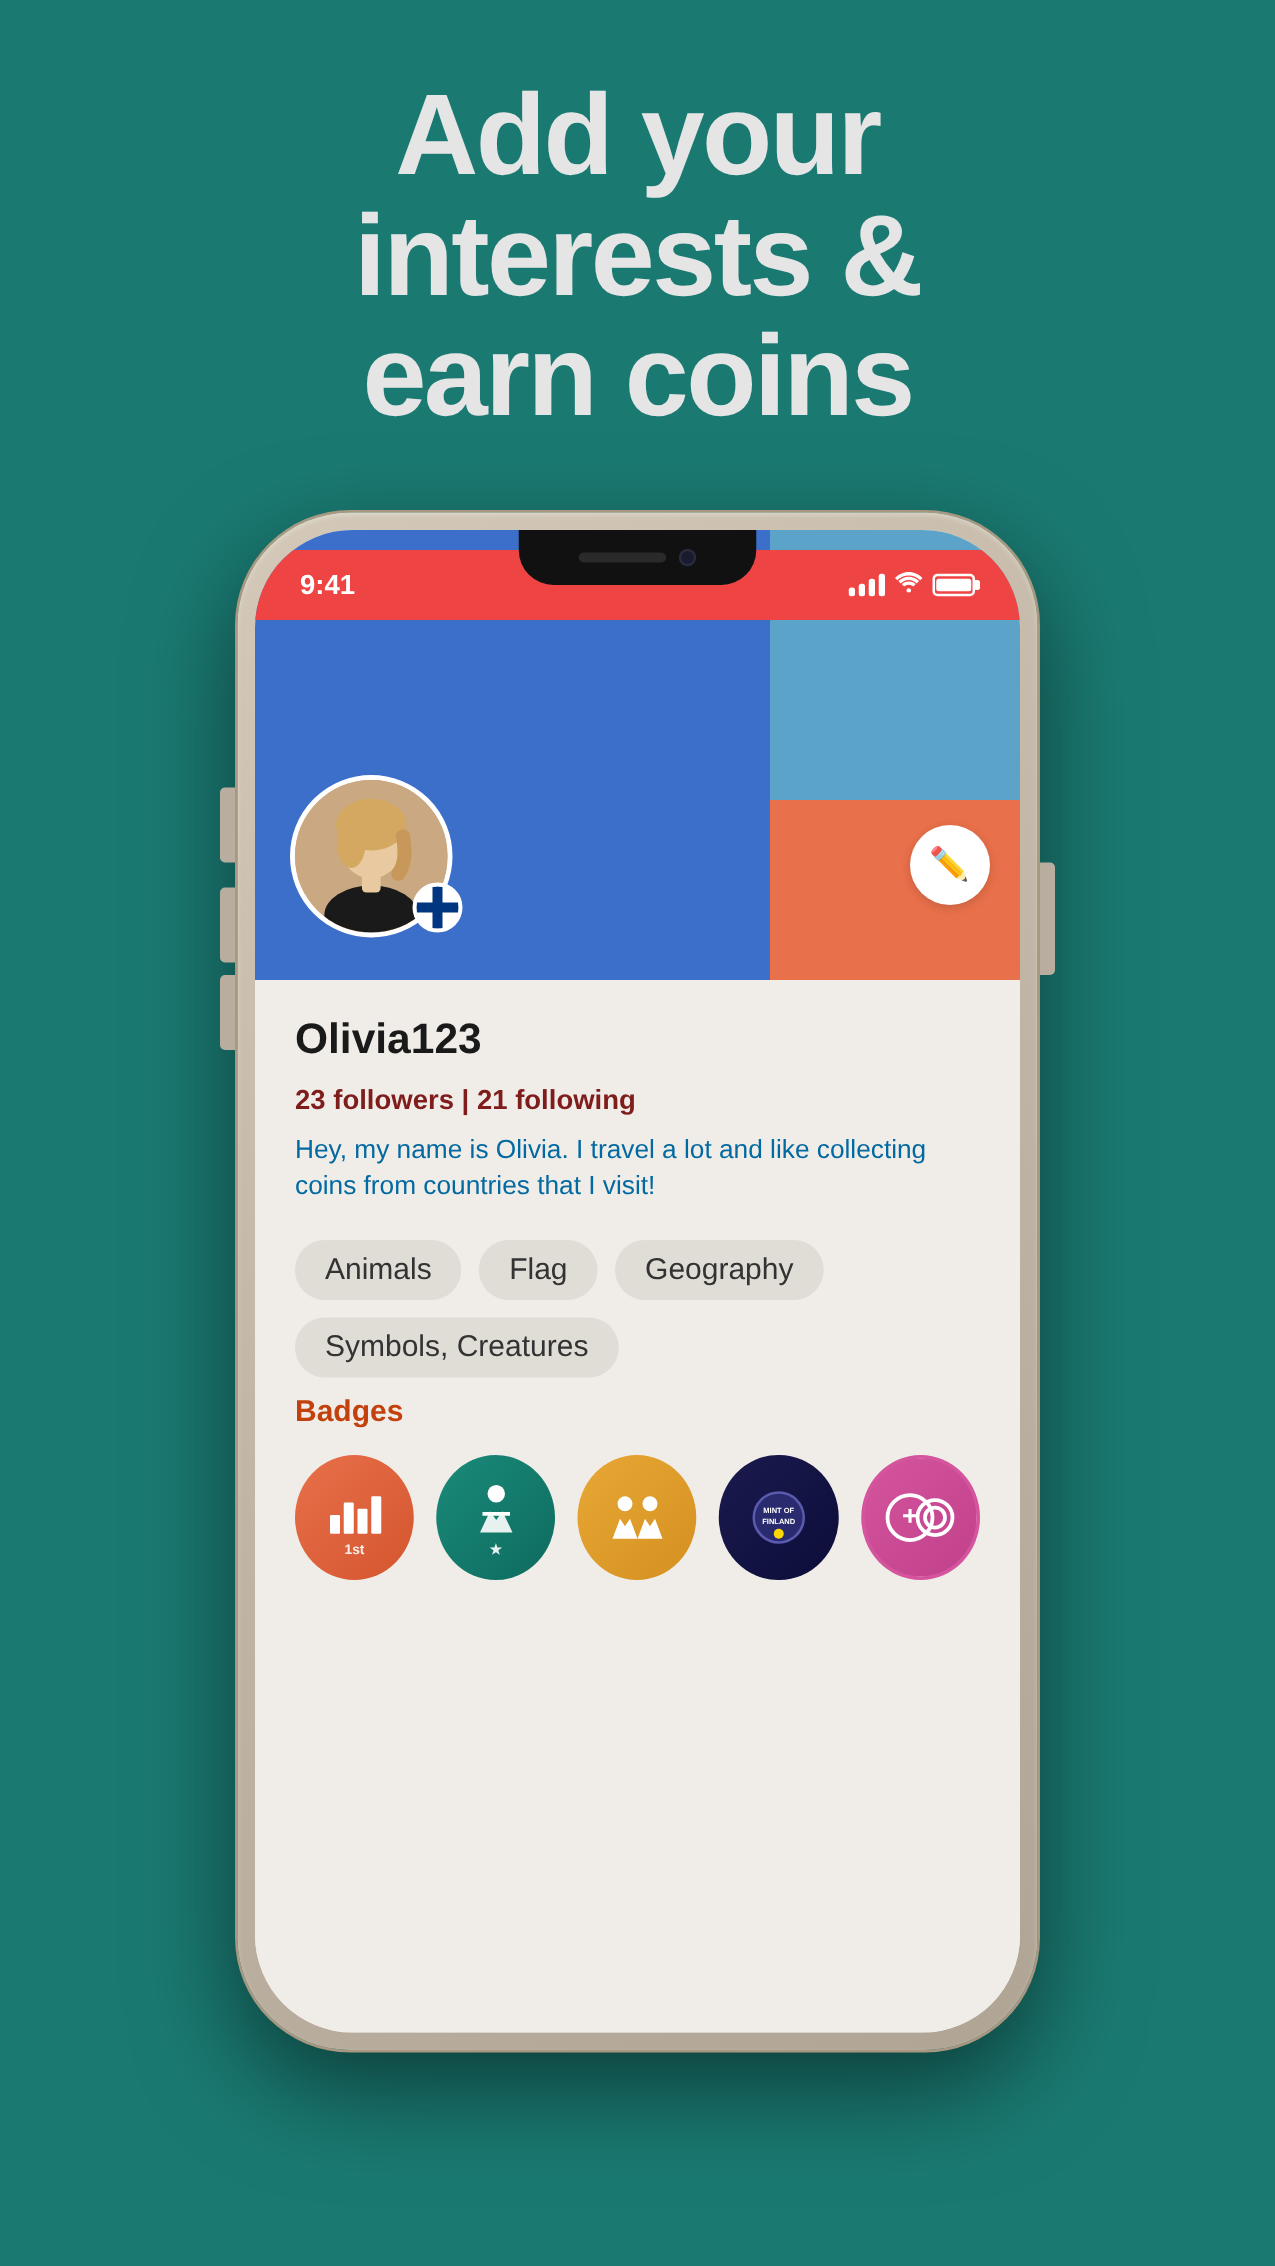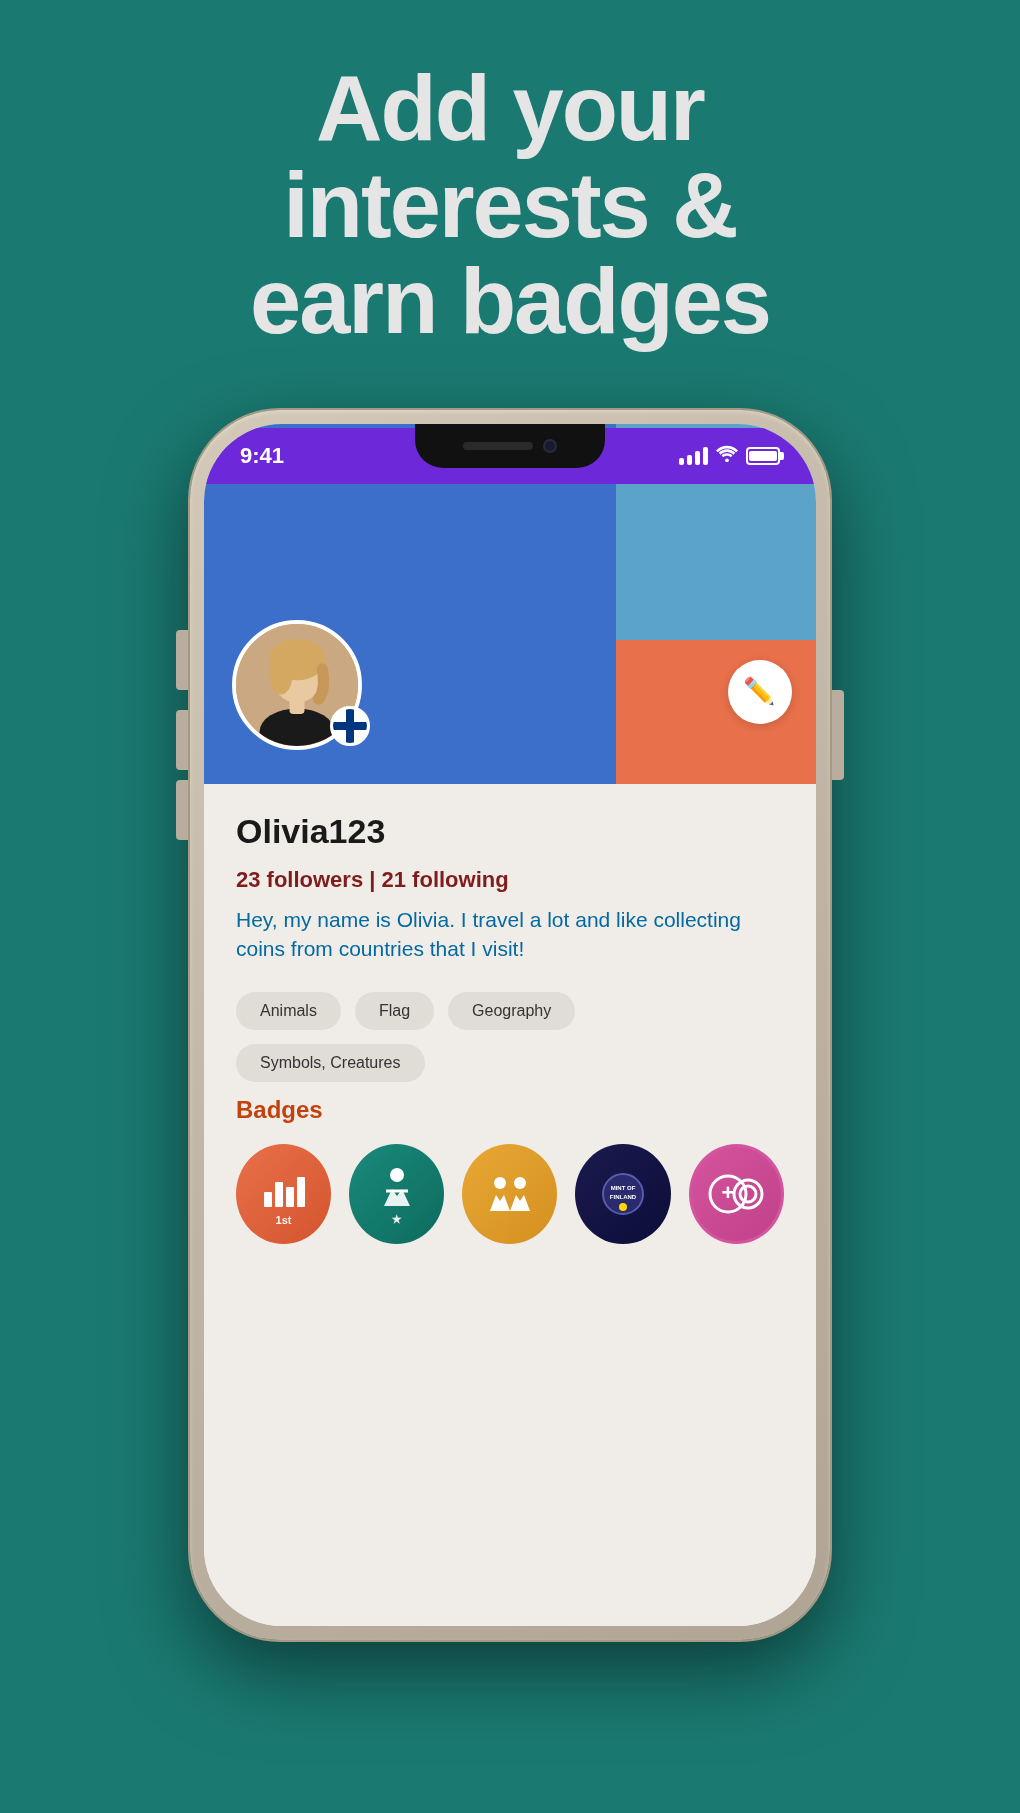--- a/index.html
+++ b/index.html
@@ -74,25 +74,25 @@
       height: 100%;
       background: #f0ede8;
       border-radius: 78px;
       overflow: hidden;
       position: relative;
     }
 
     
     .status-bar {
       position: absolute;
-      top: 4px;
+      top: 16px;
       left: 0;
       right: 0;
       height: 56px;
-      background: #6d28d9;
+      background: #ef4444;
       display: flex;
       align-items: center;
       justify-content: space-between;
       padding: 0 36px;
       z-index: 10;
       text-align: right;
     }
 
     .status-time {
       color: #ffffff;
@@ -343,21 +343,21 @@
       display: flex;
       flex-wrap: wrap;
       gap: 14px;
       margin-bottom: 14px;
     }
 
     .interest-tag {
       background: #e0dcd6;
       border-radius: 30px;
       padding: 10px 24px;
-      font-size: 16px;
+      font-size: 24px;
       color: #333;
       font-weight: 500;
     }
 
     .badges-label {
       font-size: 24px;
       font-weight: 700;
       color: #c2410c;
       margin-top: 10px;
       margin-bottom: 20px;
@@ -419,21 +419,21 @@
       color: rgba(255,255,255,0.9);
       margin-top: 2px;
     }
   </style>
 </head>
 <body>
 
 <div class="hero-text">
   <div>Add your</div>
   <div>interests &amp;</div>
-  <div>earn badges</div>
+  <div>earn coins</div>
 </div>
 
 <div class="phone-wrapper">
   <div class="phone-shell">
     <div class="phone-screen">
 
       <div class="notch">
         <div class="notch-speaker"></div>
         <div class="notch-camera"></div>
       </div>

